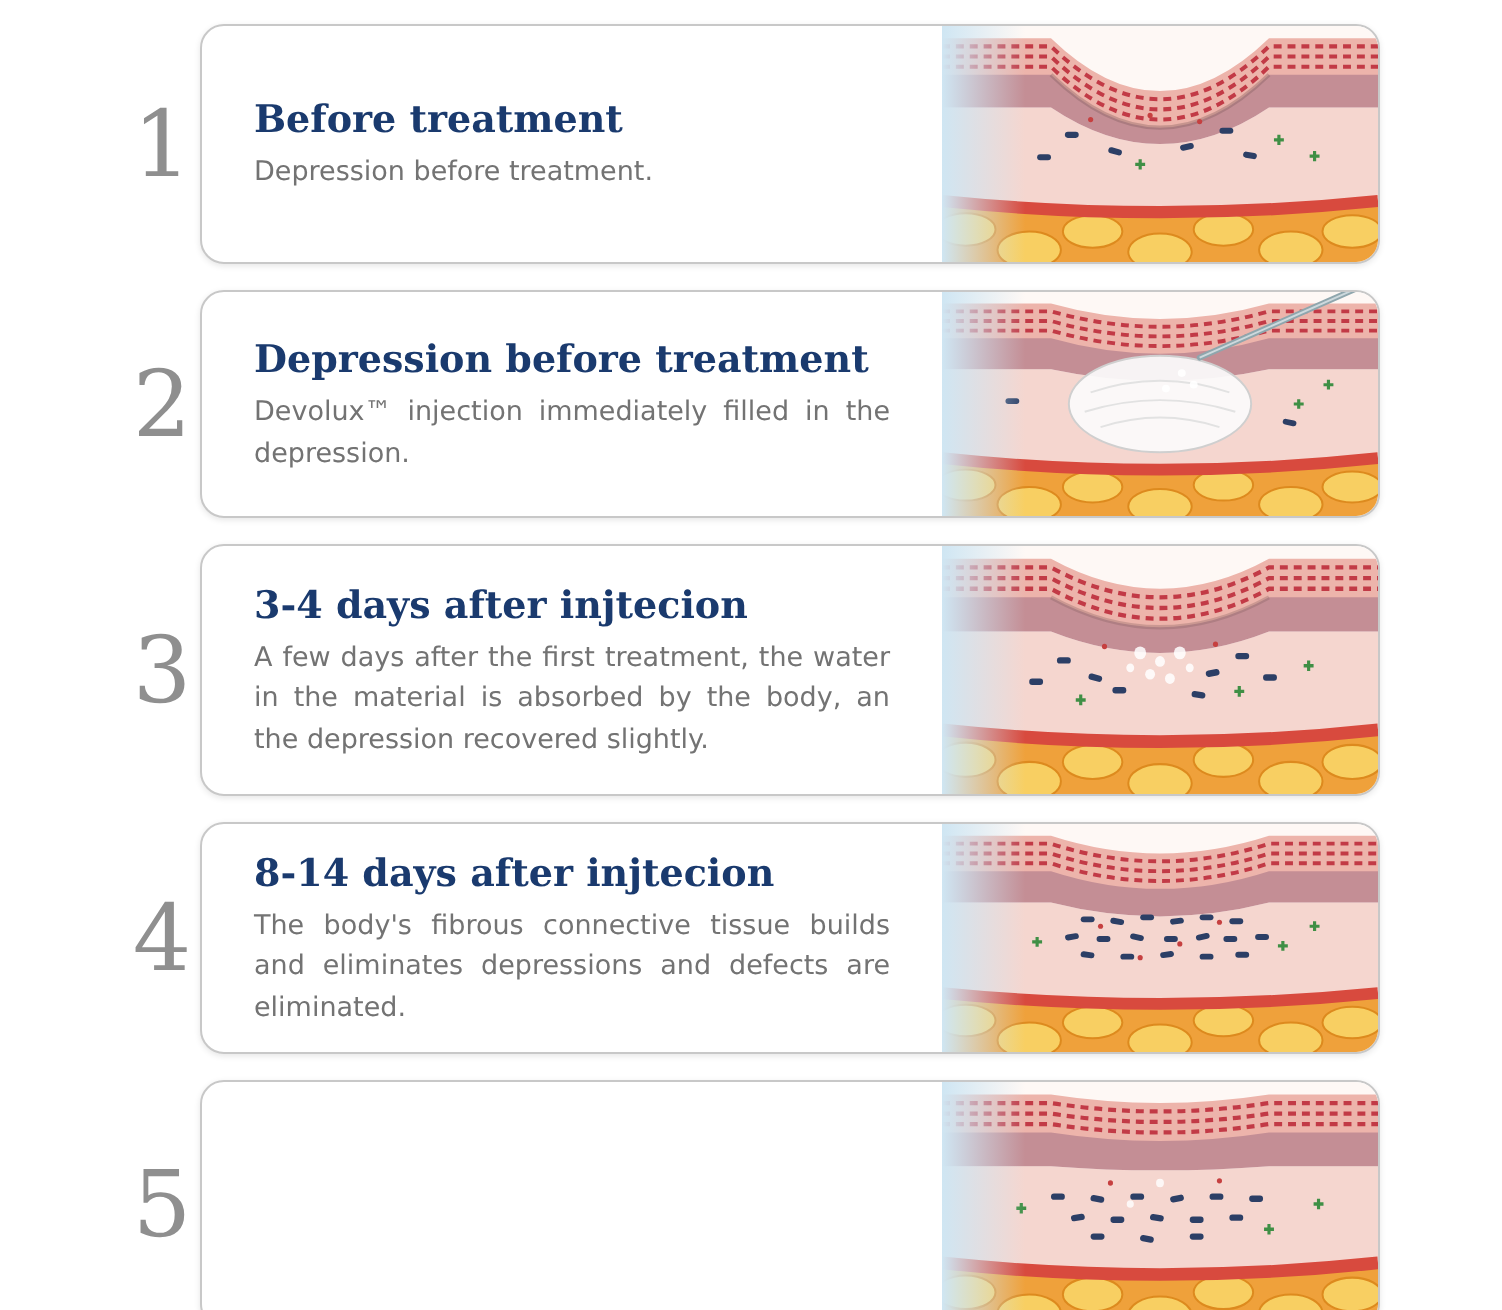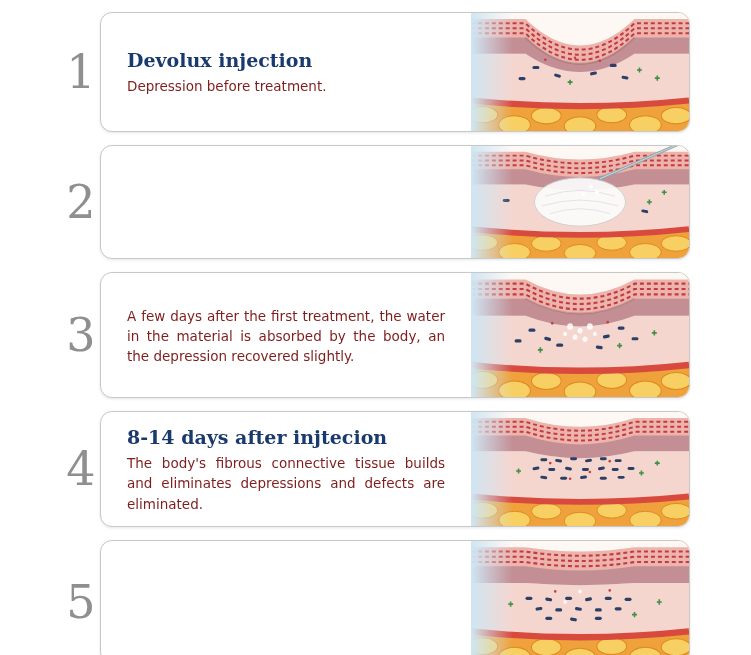--- a/index.html
+++ b/index.html
@@ -5,34 +5,34 @@
   html,body{margin:0;padding:0;background:#ffffff;}
   body{width:751px;height:655px;overflow:hidden;font-family:"DejaVu Sans",sans-serif;}
   .page{padding:12px 0 0 62px;box-sizing:border-box;}
   .row{display:flex;align-items:center;margin-bottom:13px;}
   .num{width:38px;flex:none;font-family:"DejaVu Serif",serif;font-size:46px;line-height:1;color:#8f8f8f;text-align:center;}
   .card{position:relative;flex:none;width:588px;background:#fff;border:1px solid #c8c8c8;border-radius:12px;overflow:hidden;box-shadow:0 1px 3px rgba(0,0,0,.10);}
   .h1{height:118px}.h2{height:112px}.h3{height:124px}.h4{height:114px}.h5{height:122px}
   .text{position:absolute;left:0;top:0;bottom:0;width:356px;padding:10px 12px 8px 26px;box-sizing:border-box;
         display:flex;flex-direction:column;justify-content:center;}
   .title{margin:0 0 5px 0;font-family:"DejaVu Serif",serif;font-weight:bold;font-size:19px;color:#1a3a6e;}
-  .desc{margin:0;font-size:13.5px;line-height:1.5;color:#7f1d1d;text-align:justify;}
+  .desc{margin:0;font-size:13.5px;line-height:1.5;color:#737373;text-align:justify;}
   .illus{position:absolute;right:0;top:0;bottom:0;width:218px;}
   .illus svg{display:block;width:100%;height:100%;}
 </style>
 </head>
 <body>
 
 <div class="page">
 
   <div class="row">
     <div class="num">1</div>
     <div class="card h1">
       <div class="text">
-        <h2 class="title">Devolux injection</h2>
+        <h2 class="title">Before treatment</h2>
         <p class="desc">Depression before treatment.</p>
       </div>
       <div class="illus">
         <svg viewBox="0 0 220 116" preserveAspectRatio="none">
           <defs>
               <linearGradient id="f1" x1="0" y1="0" x2="1" y2="0">
             <stop offset="0" stop-color="#cfe6f3"></stop>
                 <stop offset="1" stop-color="#cfe6f3" stop-opacity="0"></stop>
           </linearGradient>
             </defs>
@@ -77,20 +77,24 @@
             </g>
           <rect width="42" height="116" fill="url(#f1)"></rect>
         </svg>
       </div>
     </div>
   </div>
 
   <div class="row">
     <div class="num">2</div>
     <div class="card h2">
+      <div class="text">
+        <h2 class="title">Depression before treatment</h2>
+        <p class="desc">Devolux™ injection immediately filled in the depression.</p>
+      </div>
       <div class="illus">
         <svg viewBox="0 0 220 116" preserveAspectRatio="none">
           <defs>
               <linearGradient id="f2" x1="0" y1="0" x2="1" y2="0">
             <stop offset="0" stop-color="#cfe6f3"></stop>
                 <stop offset="1" stop-color="#cfe6f3" stop-opacity="0"></stop>
           </linearGradient>
             </defs>
           <rect width="220" height="116" fill="#fef8f5"></rect>
           <rect y="86" width="220" height="30" fill="#efa13b"></rect>
@@ -138,20 +142,21 @@
           <rect width="42" height="116" fill="url(#f2)"></rect>
         </svg>
       </div>
     </div>
   </div>
 
   <div class="row">
     <div class="num">3</div>
     <div class="card h3">
       <div class="text">
+        <h2 class="title">3-4 days after injtecion</h2>
         <p class="desc">A few days after the first treatment, the water in the material is absorbed by the body, an the depression recovered slightly.</p>
       </div>
       <div class="illus">
         <svg viewBox="0 0 220 116" preserveAspectRatio="none">
           <defs>
               <linearGradient id="f3" x1="0" y1="0" x2="1" y2="0">
             <stop offset="0" stop-color="#cfe6f3"></stop>
                 <stop offset="1" stop-color="#cfe6f3" stop-opacity="0"></stop>
           </linearGradient>
             </defs>

